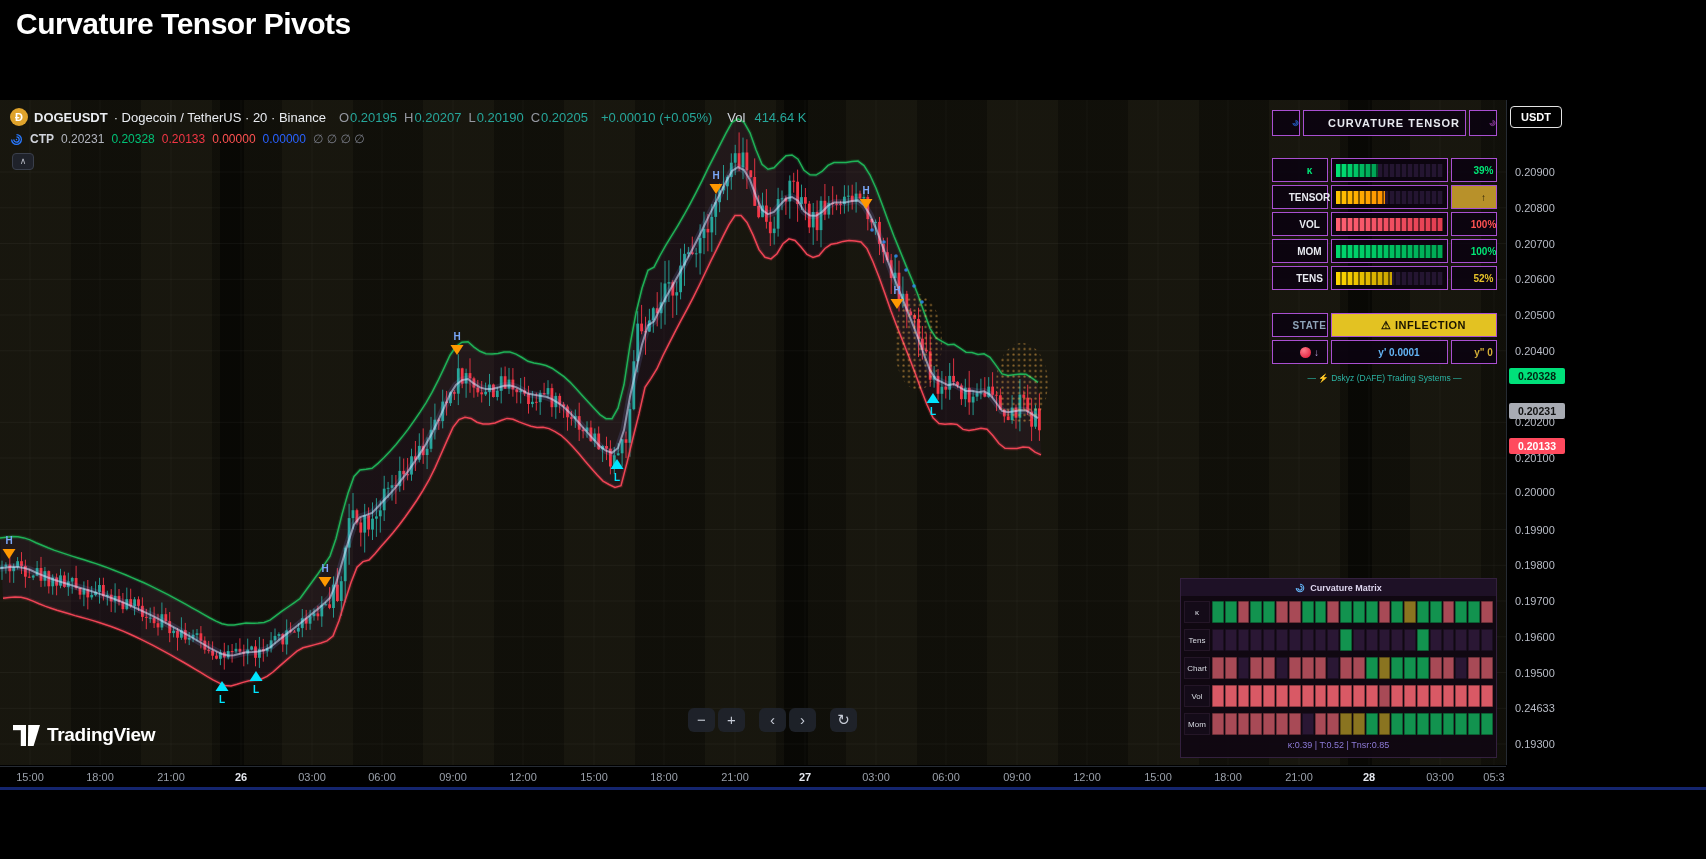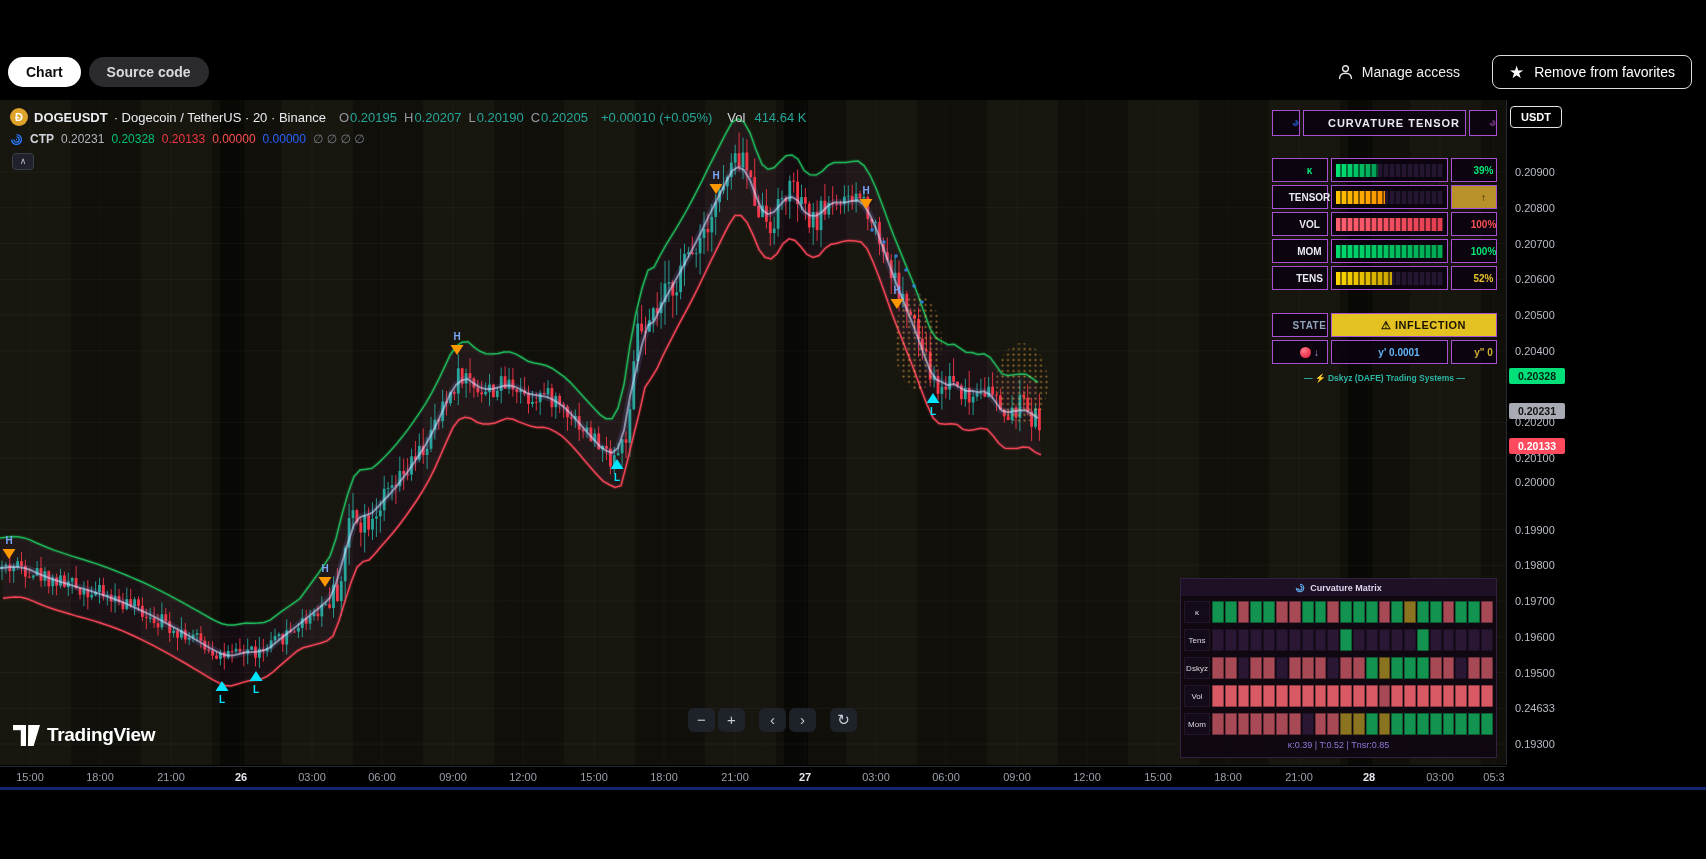--- a/index.html
+++ b/index.html
@@ -81,61 +81,43 @@
   .bar-track{position:relative;flex:1;height:13px;background:#241531;overflow:hidden;}
   .bar-fill{position:absolute;left:0;top:0;bottom:0;}
   .bar-track::after{content:"";position:absolute;inset:0;
                     background:repeating-linear-gradient(90deg,transparent 0 4px,rgba(0,0,0,0.5) 4px 6px);}
   .state-label{color:#8fa3b8;letter-spacing:0.5px;}
   .tp-state-value{grid-column:2/4;background:#e3c222;color:#191300;font-size:11px;font-weight:800;letter-spacing:0.5px;}
   .red-dot{width:11px;height:11px;border-radius:50%;background:radial-gradient(circle at 35% 30%,#ff7b8a,#e01030);display:inline-block;}
   .dot-arrow{color:#b39ddb;font-size:10px;margin-left:3px;}
   .tp-deriv1{color:#64b5f6;}
   .tp-deriv2{color:#d4af37;}
-  .tp-footer{margin-top:6px;text-align:center;color:#2bb3a3;font-size:8.5px;font-weight:700;}
+  .tp-footer{margin-top:6px;text-align:center;color:#2bb3a3;font-size:8.5px;font-weight:400;}
 
   
   .matrix-panel{position:absolute;left:1180px;top:478px;width:317px;height:180px;background:rgba(16,7,18,0.94);
                 border:1px solid #33203e;box-sizing:border-box;}
   .mx-title{height:17px;background:#1e1126;display:flex;align-items:center;justify-content:center;gap:5px;
             color:#ded6ee;font-size:9px;font-weight:700;}
   .mx-rows{padding:5px 3px 2px 3px;}
   .mx-row{display:flex;align-items:stretch;height:22px;margin-bottom:6px;}
   .mx-row:last-child{margin-bottom:0;}
   .mx-label{width:26px;margin-right:2px;background:#140b18;border:1px solid #241627;color:#d8dbe2;font-size:8px;
             display:flex;align-items:center;justify-content:center;box-sizing:border-box;}
   .mx-cells{flex:1;display:flex;gap:1px;}
   .mx-cell{flex:1;border-radius:1px;border:1px solid rgba(0,0,0,0.35);box-sizing:border-box;}
   .mx-footer{text-align:center;color:#8d7bd8;font-size:9px;margin-top:3px;}
 </style>
 </head>
 <body>
 
 <div class="page">
 
-
-  <div class="tabbar">
-    <button class="pill active">Chart</button>
-    <button class="pill">Source code</button>
-    <div class="tab-actions">
-      <button class="ghost-btn">
-        <span style="display:flex;">
-          <svg width="15" height="16" viewBox="0 0 15 16" fill="none" stroke="#e6e6e6" stroke-width="1.4">
-            <circle cx="7.5" cy="4.6" r="2.9"></circle>
-              <path d="M1.5 15 C1.5 10.8 4 9.2 7.5 9.2 C11 9.2 13.5 10.8 13.5 15"></path>
-          </svg>
-        </span>
-        <span>Manage access</span>
-      </button>
-      <button class="outline-btn">
-        <span class="star">★</span>
-        <span>Remove from favorites</span>
-      </button>
-    </div>
-  </div>
+  <h1 class="page-title">Curvature Tensor Pivots</h1>
+
 
   <div class="chart-widget">
 
     <div class="plot">
       <svg id="chart-svg" width="1506" height="665" viewBox="0 0 1506 665">
           <rect x="220" y="0" width="24" height="665" fill="rgba(0,0,0,0.45)"></rect>
           <rect x="784" y="0" width="24" height="665" fill="rgba(0,0,0,0.45)"></rect>
           <rect x="1348" y="0" width="24" height="665" fill="rgba(0,0,0,0.45)"></rect>
           <line x1="0" y1="72" x2="1506" y2="72" stroke="rgba(255,255,255,0.04)"></line>
           <line x1="0" y1="107.8" x2="1506" y2="107.8" stroke="rgba(255,255,255,0.04)"></line>
@@ -941,21 +923,21 @@
                 <div class="mx-cell" style="background: rgb(42, 23, 52);"></div>
                 <div class="mx-cell" style="background: rgb(18, 147, 79);"></div>
                 <div class="mx-cell" style="background: rgb(42, 23, 52);"></div>
                 <div class="mx-cell" style="background: rgb(42, 23, 52);"></div>
                 <div class="mx-cell" style="background: rgb(42, 23, 52);"></div>
                 <div class="mx-cell" style="background: rgb(42, 23, 52);"></div>
                 <div class="mx-cell" style="background: rgb(42, 23, 52);"></div>
               </div>
             </div>
             <div class="mx-row">
-              <div class="mx-label">Dskyz</div>
+              <div class="mx-label">Chart</div>
               <div class="mx-cells">
                 <div class="mx-cell" style="background: rgb(168, 74, 86);"></div>
                 <div class="mx-cell" style="background: rgb(168, 74, 86);"></div>
                 <div class="mx-cell" style="background: rgb(42, 23, 52);"></div>
                 <div class="mx-cell" style="background: rgb(168, 74, 86);"></div>
                 <div class="mx-cell" style="background: rgb(168, 74, 86);"></div>
                 <div class="mx-cell" style="background: rgb(42, 23, 52);"></div>
                 <div class="mx-cell" style="background: rgb(168, 74, 86);"></div>
                 <div class="mx-cell" style="background: rgb(168, 74, 86);"></div>
                 <div class="mx-cell" style="background: rgb(168, 74, 86);"></div>
@@ -1037,21 +1019,21 @@
       <div class="currency-chip">USDT</div>
       <div id="price-labels">
           <div class="pa-label" style="top: 72px;">0.20900</div>
           <div class="pa-label" style="top: 107.8px;">0.20800</div>
           <div class="pa-label" style="top: 143.5px;">0.20700</div>
           <div class="pa-label" style="top: 179.3px;">0.20600</div>
           <div class="pa-label" style="top: 215px;">0.20500</div>
           <div class="pa-label" style="top: 250.8px;">0.20400</div>
           <div class="pa-label" style="top: 322.3px;">0.20200</div>
           <div class="pa-label" style="top: 358px;">0.20100</div>
-          <div class="pa-label" style="top: 382px;">0.20000</div>
+          <div class="pa-label" style="top: 392px;">0.20000</div>
           <div class="pa-label" style="top: 429.5px;">0.19900</div>
           <div class="pa-label" style="top: 465.3px;">0.19800</div>
           <div class="pa-label" style="top: 501px;">0.19700</div>
           <div class="pa-label" style="top: 536.8px;">0.19600</div>
           <div class="pa-label" style="top: 572.5px;">0.19500</div>
           <div class="pa-label" style="top: 608.3px;">0.24633</div>
           <div class="pa-label" style="top: 644px;">0.19300</div>
           <div class="pa-badge" style="top: 276px; background: rgb(0, 224, 122); color: rgb(0, 34, 15);">0.20328</div>
           <div class="pa-badge" style="top: 311px; background: rgb(168, 171, 179); color: rgb(18, 18, 18);">0.20231</div>
           <div class="pa-badge" style="top: 346px; background: rgb(255, 74, 94); color: rgb(255, 255, 255);">0.20133</div>

